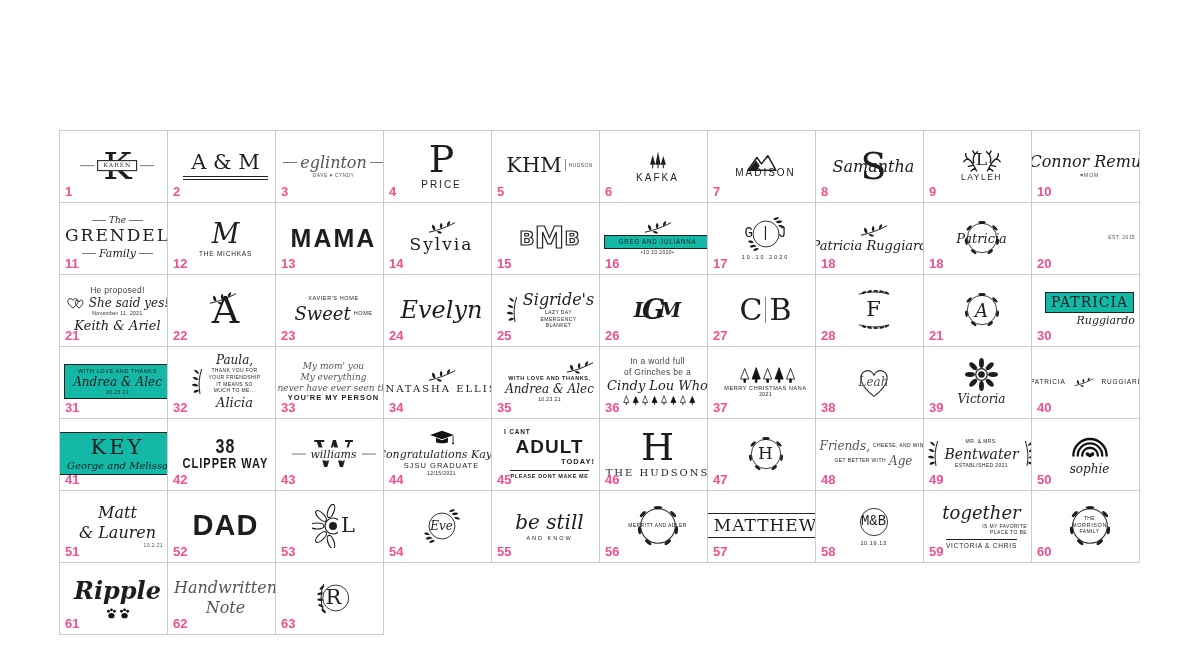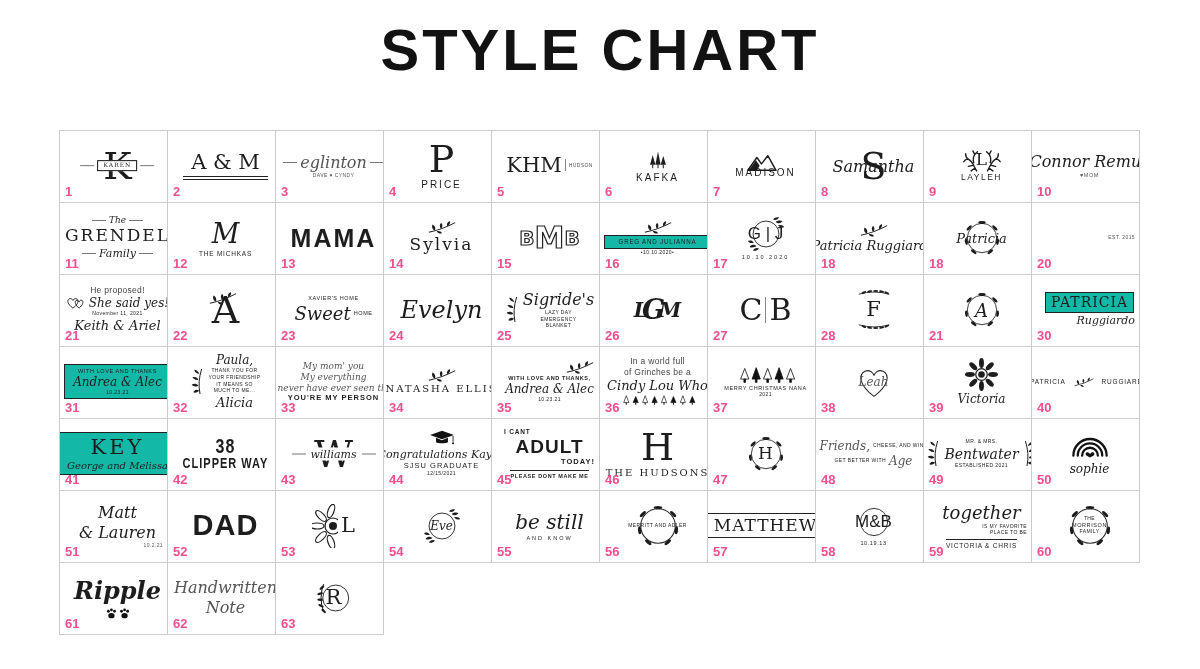--- a/index.html
+++ b/index.html
@@ -25,21 +25,21 @@
   .s16{font:italic 16px "DejaVu Serif",serif;text-align:center;}.s18{font:italic 18px "DejaVu Serif",serif;}
   .s20{font:italic 20px "DejaVu Serif",serif;}.s24{font:italic 24px "DejaVu Serif",serif;}
   .s28{font:italic 27px "DejaVu Serif",serif;}
   
   .c4{font-size:5px;letter-spacing:.4px;} .c5{font-size:5.5px;letter-spacing:.6px;}
   .c6{font-size:6.5px;letter-spacing:.8px;} .c7{font-size:7.5px;letter-spacing:1px;}
   .c8{font-size:8.5px;letter-spacing:1.5px;} .c9{font-size:10px;letter-spacing:2px;}
   .cser9{font-family:"DejaVu Serif",serif;font-size:10px;letter-spacing:2px;}
   .hand{font-size:8.5px;color:#444;letter-spacing:.3px;}
   
-  .ser13{font-family:Liberation Sans, sans-serif;font-size:17px;text-align:right;} .ser14{font-family:"DejaVu Serif",serif;font-size:14px;}
+  .ser13{font-family:Liberation Mono, monospace;font-size:14px;text-align:right;} .ser14{font-family:"DejaVu Serif",serif;font-size:14px;}
   .ser16{font-family:"DejaVu Serif",serif;font-size:17px;} .ser20{font-family:"DejaVu Serif",serif;font-size:21px;}
   .ser30{font-family:"DejaVu Serif",serif;font-size:30px;} .ser36{font-family:"DejaVu Serif",serif;font-size:38px;line-height:1;}
   
   .blk18{font-weight:900;font-size:19px;letter-spacing:1px;} .blk24{font-weight:900;font-size:25px;letter-spacing:2px;}
   .blk28{font-weight:900;font-size:29px;letter-spacing:1px;}
   .out20{font:700 20px "DejaVu Sans",sans-serif;color:#fff;-webkit-text-stroke:1.2px #222;}
   .out30{font:700 30px "DejaVu Sans",sans-serif;color:#fff;-webkit-text-stroke:1.2px #222;line-height:1;}
   .tall16{font-weight:700;font-size:16px;letter-spacing:1px;display:inline-block;transform:scaleY(1.25);}
   .tall12{font-weight:700;font-size:11px;letter-spacing:1px;display:inline-block;transform:scaleY(1.25);}
   
@@ -62,21 +62,20 @@
   .icon.sm{transform:scale(.72);} .icon.lg{transform:scale(1.18);}
   .icon.flip{transform:scaleX(-1);} .icon.flipv{transform:scaleY(-1);}
   .ov{position:relative;display:flex;align-items:center;justify-content:center;}
   .ov>.top{position:absolute;left:50%;top:50%;transform:translate(-50%,-50%);z-index:2;}
   .ov>.top.deco-tl{top:20%;left:40%;}
 </style>
 </head>
 <body>
 
 <div class="page">
-  <div class="title">STYLE CHART</div>
   <div class="grid">
       <div class="cell">
         <span class="num">1</span>
         <div class="content">
           <div class="ov ">
             <span class="t ser36">K</span>
             <div class="row top">
               <span class="hline "></span>
               <span class="t nb">KAREN</span>
               <span class="hline "></span>

